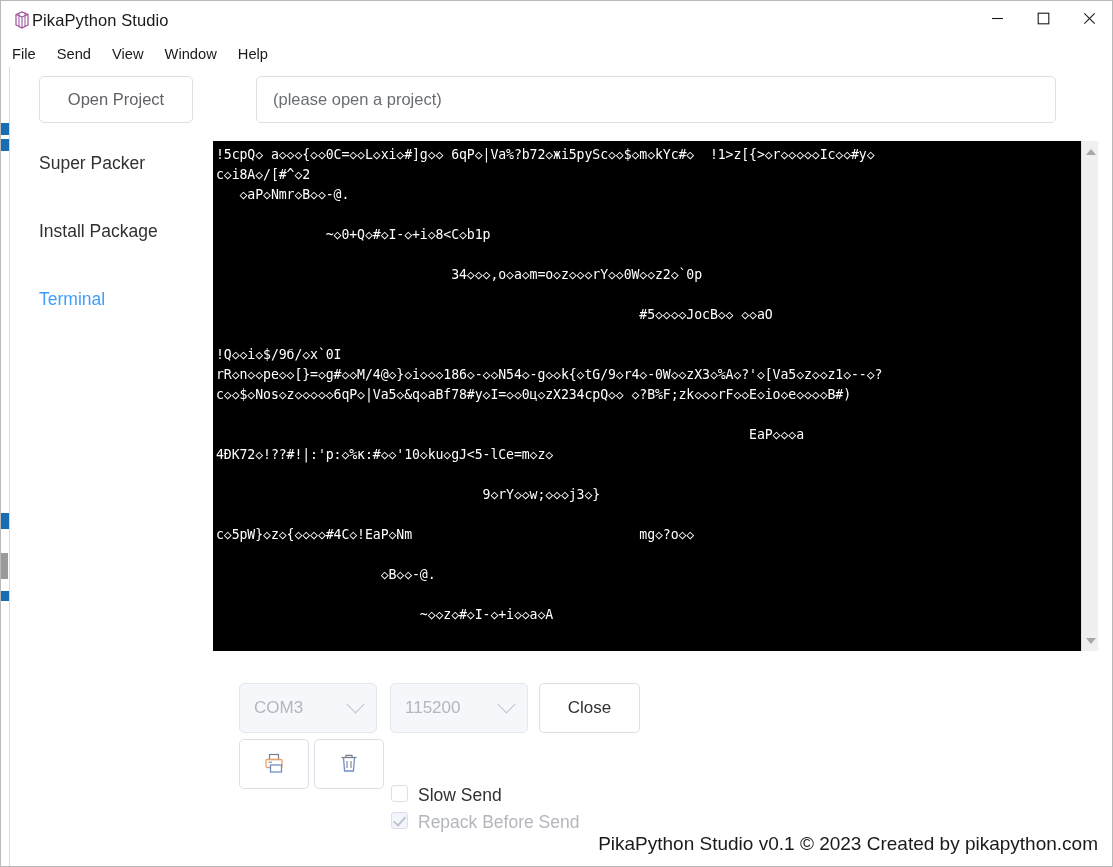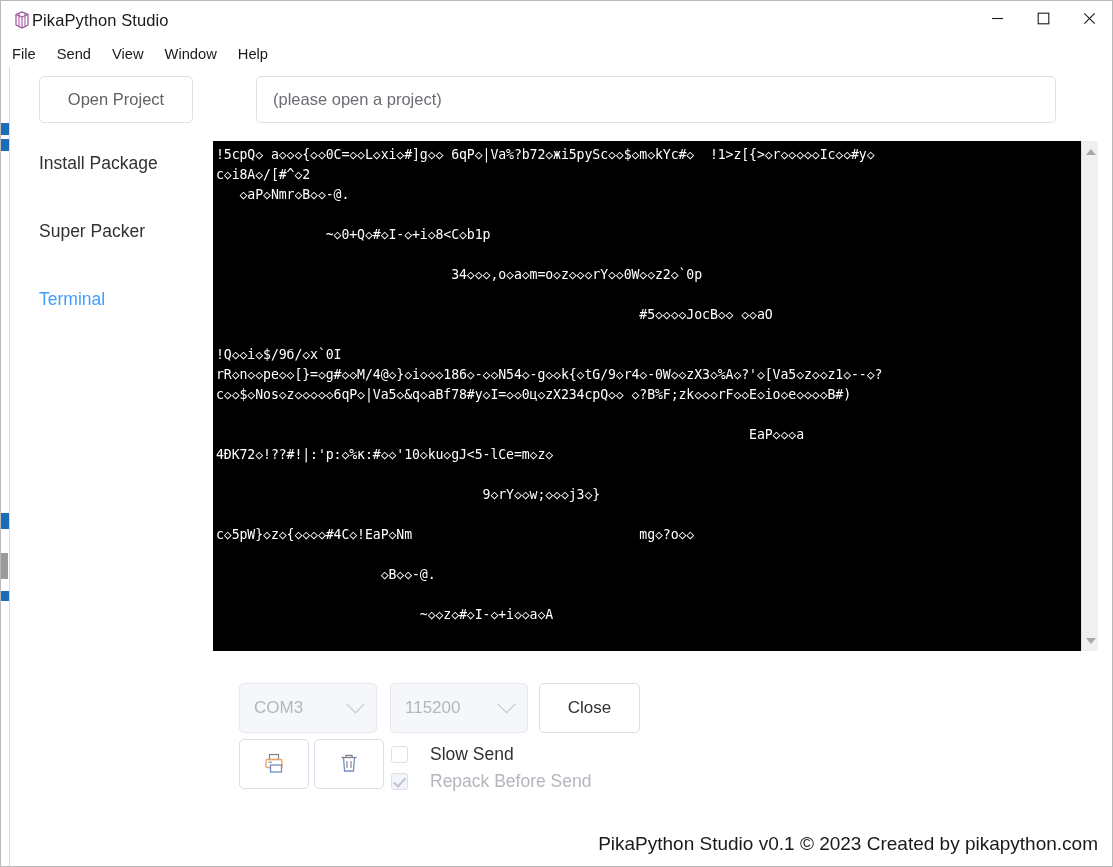--- a/index.html
+++ b/index.html
@@ -237,22 +237,22 @@
     border-radius: 5px;
     display: flex; align-items: center; justify-content: center;
     cursor: pointer;
   }
   #btn-print { left: 238px; }
   #btn-clear { left: 313px; }
 
   .chk-row {
     position: absolute;
     display: flex;
-    align-items: center;
-    gap: 22px;
+    gap: 10px;
+    margin-top: 41px;
   }
   #chk-slow   { left: 390px; top: 743px; }
   #chk-repack { left: 390px; top: 770px; }
   .box {
     width: 17px; height: 17px;
     border: 1px solid #dcdfe6;
     border-radius: 3px;
     background: #ffffff;
     flex: 0 0 auto;
     position: relative;
@@ -346,22 +346,22 @@
   <div class="edge-mark m1"></div>
   <div class="edge-mark m2"></div>
   <div class="edge-mark m3"></div>
   <div class="edge-gray"></div>
   <div class="edge-mark m4"></div>
 
   <button class="open-project-btn">Open Project</button>
   <input class="project-path" type="text" placeholder="(please open a project)" style="">
 
   <nav class="sidebar">
+    <span class="side-item">Super Packer</span>
     <span class="side-item">Install Package</span>
-    <span class="side-item">Super Packer</span>
     <span class="side-item active">Terminal</span>
   </nav>
 
   <div class="terminal-wrap">
     <div class="terminal" id="terminal-output"><div class="term-line">!5cpQ◇ a◇◇◇{◇◇0C=◇◇L◇xi◇#]g◇◇ 6qP◇|Va%?b72◇жi5pySc◇◇$◇m◇kYc#◇  !1&gt;z[{&gt;◇r◇◇◇◇◇Ic◇◇#y◇</div><div class="term-line">c◇i8A◇/[#^◇2</div><div class="term-line">   ◇aP◇Nmr◇B◇◇-@.</div><div class="term-line"></div><div class="term-line">              ~◇0+Q◇#◇I-◇+i◇8&lt;C◇b1p</div><div class="term-line"></div><div class="term-line">                              34◇◇◇,o◇a◇m=o◇z◇◇◇rY◇◇0W◇◇z2◇`0p</div><div class="term-line"></div><div class="term-line">                                                      #5◇◇◇◇JocB◇◇ ◇◇aO</div><div class="term-line"></div><div class="term-line">!Q◇◇i◇$/9б/◇x`0I</div><div class="term-line">rR◇n◇◇pe◇◇[}=◇g#◇◇M/4@◇}◇i◇◇◇186◇-◇◇N54◇-g◇◇k{◇tG/9◇r4◇-0W◇◇zX3◇%A◇?'◇[Va5◇z◇◇z1◇--◇?</div><div class="term-line">c◇◇$◇Nos◇z◇◇◇◇◇6qP◇|Va5◇&amp;q◇aBf78#y◇I=◇◇0ц◇zX234cpQ◇◇ ◇?B%F;zk◇◇◇rF◇◇E◇io◇e◇◇◇◇B#)</div><div class="term-line"></div><div class="term-line">                                                                    EaP◇◇◇a</div><div class="term-line">4ĐK72◇!??#!|:'p:◇%к:#◇◇'10◇ku◇gJ&lt;5-lCe=m◇z◇</div><div class="term-line"></div><div class="term-line">                                  9◇rY◇◇w;◇◇◇j3◇}</div><div class="term-line"></div><div class="term-line">c◇5pW}◇z◇{◇◇◇◇#4C◇!EaP◇Nm                             mg◇?o◇◇</div><div class="term-line"></div><div class="term-line">                     ◇B◇◇-@.</div><div class="term-line"></div><div class="term-line">                          ~◇◇z◇#◇I-◇+i◇◇a◇A</div></div>
     <div class="term-scroll">
       <div class="scroll-arrow up">
           <span class="tri up"></span>
         </div>
       <div class="scroll-arrow down">

